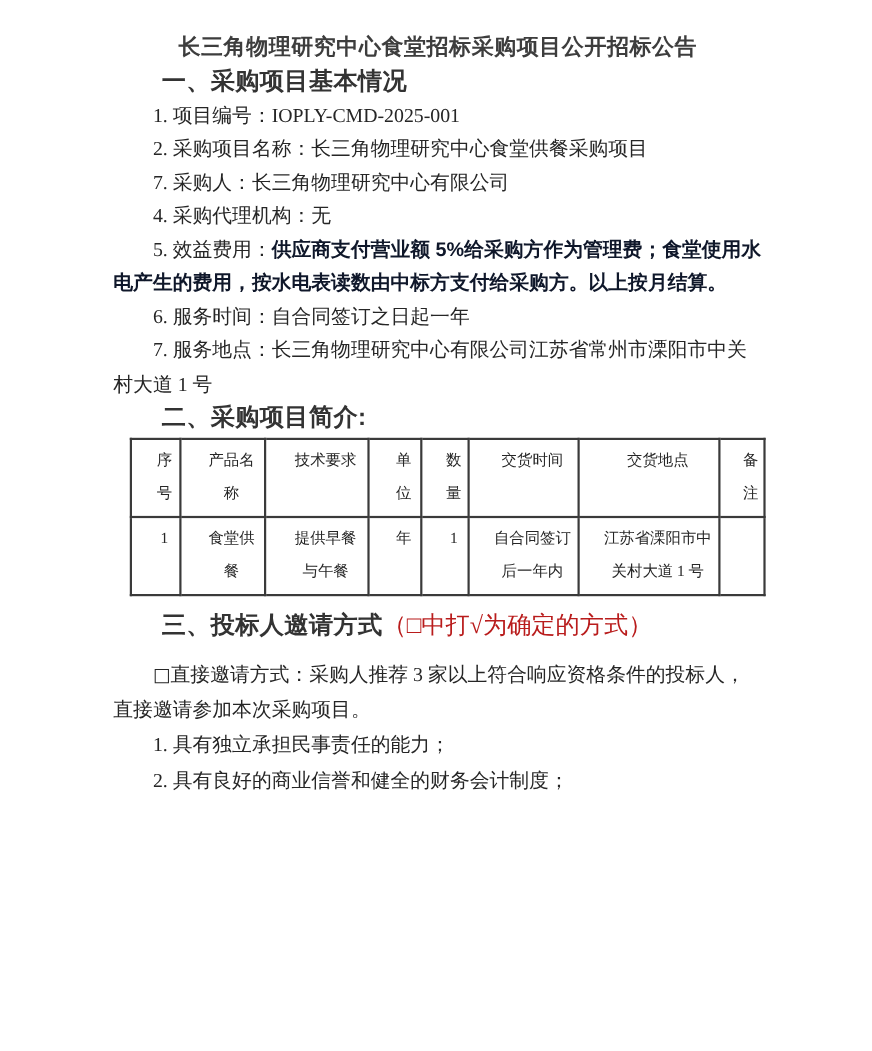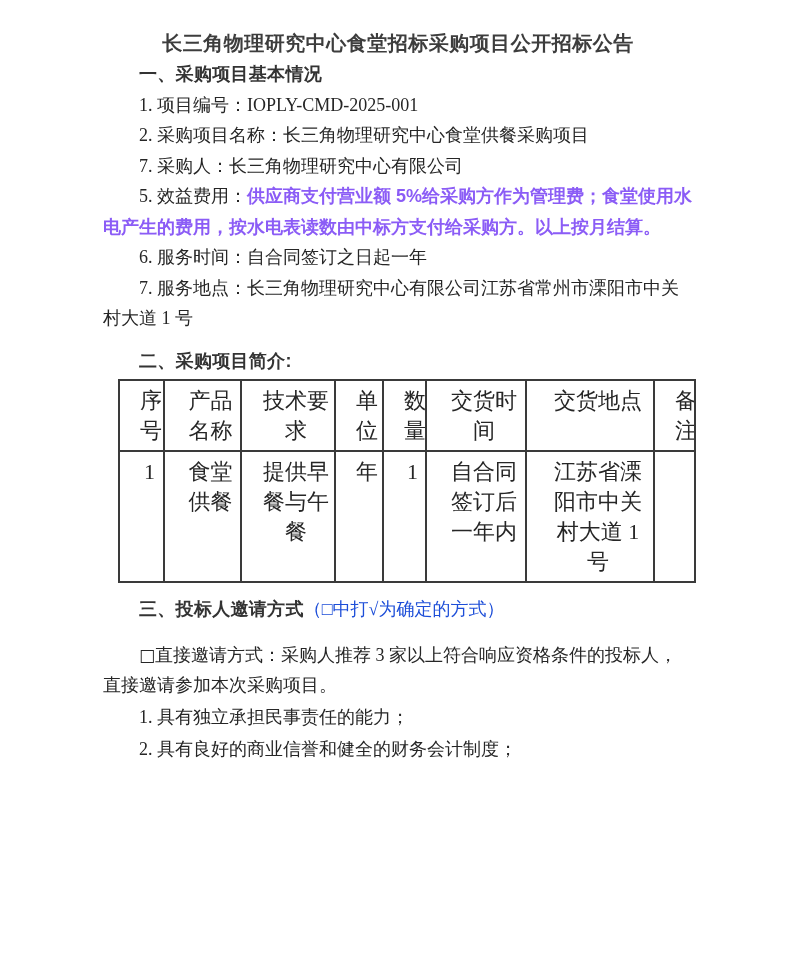--- a/index.html
+++ b/index.html
@@ -23,59 +23,59 @@
     text-align:center;
     color:#3d3d3d;
     letter-spacing:0.5px;
     margin:0;
   }
   p{margin:0;font-size:18px;line-height:30.5px;}
   .indent{text-indent:2em;}
   .sec-heading{
     font-family:"Liberation Sans","DejaVu Sans",sans-serif;
     font-weight:bold;
-    font-size:18px;
+    font-size:22px;
     color:#333333;
     letter-spacing:0.3px;
   }
   .sec-heading .normal{
     font-family:"Liberation Serif","DejaVu Serif",serif;
     font-weight:normal;
-    color:#1d4ed8;
+    color:#b91c1c;
     letter-spacing:0;
   }
   .u{
     text-decoration:underline;
     text-underline-offset:4px;
     text-decoration-thickness:1.5px;
   }
   .bold-run{
     font-family:"Liberation Sans","DejaVu Sans",sans-serif;
     font-weight:bold;
-    color:#8b5cf6;
+    color:#0f172a;
   }
   .intro{margin-top:33px;}
   .h1{margin-top:1px;}
-  .h2{margin-top:12px;}
+  .h2{margin-top:0px;}
   .h3{margin-top:11px;}
   .h4{margin-top:9px;}
   .opt1{margin-top:7px;}
   .opt2{margin-top:15px;}
   .cond{margin-top:1.5px;}
   table.intro-table{
     border-collapse:collapse;
     table-layout:fixed;
     margin-left:15px;
     margin-top:3px;
     width:576px;
   }
   table.intro-table td{
     border:2px solid #3a3a3a;
     vertical-align:top;
-    font-size:22px;
+    font-size:14px;
     line-height:30px;
     padding:5px 4px 4px 20px;
     text-align:center;
     overflow:hidden;
   }
   table.intro-table tr.hdr td{height:49px;}
   table.intro-table tr.datarow td{height:58px;}
   td.al{text-align:left;padding-left:9px;border-radius:11px;}
   .checkbox{font-family:"DejaVu Sans",sans-serif;font-size:17px;}
 </style>
@@ -84,20 +84,21 @@
 
 <div class="page">
 
   <p class="doc-title">长三角物理研究中心食堂招标采购项目公开招标公告</p>
 
 
   <p class="indent sec-heading h1">一、采购项目基本情况</p>
   <p class="indent">1. 项目编号：IOPLY-CMD-2025-001</p>
   <p class="indent">2. 采购项目名称：长三角物理研究中心食堂供餐采购项目</p>
   <p class="indent">7. 采购人：长三角物理研究中心有限公司</p>
+  <p class="indent">4. 采购代理机构：无</p>
   <p class="indent"><span>5. 效益费用：</span><span class="bold-run">供应商支付营业额 5%给采购方作为管理费；食堂使用水电产生的费用，按水电表读数由中标方支付给采购方。以上按月结算。</span></p>
   <p class="indent">6. 服务时间：自合同签订之日起一年</p>
   <p class="indent">7. 服务地点：长三角物理研究中心有限公司江苏省常州市溧阳市中关村大道 1 号</p>
 
   <p class="indent sec-heading h2">二、采购项目简介:</p>
 
   <table class="intro-table">
     <colgroup>
       <col style="width:45px">
         <col style="width:77px">

